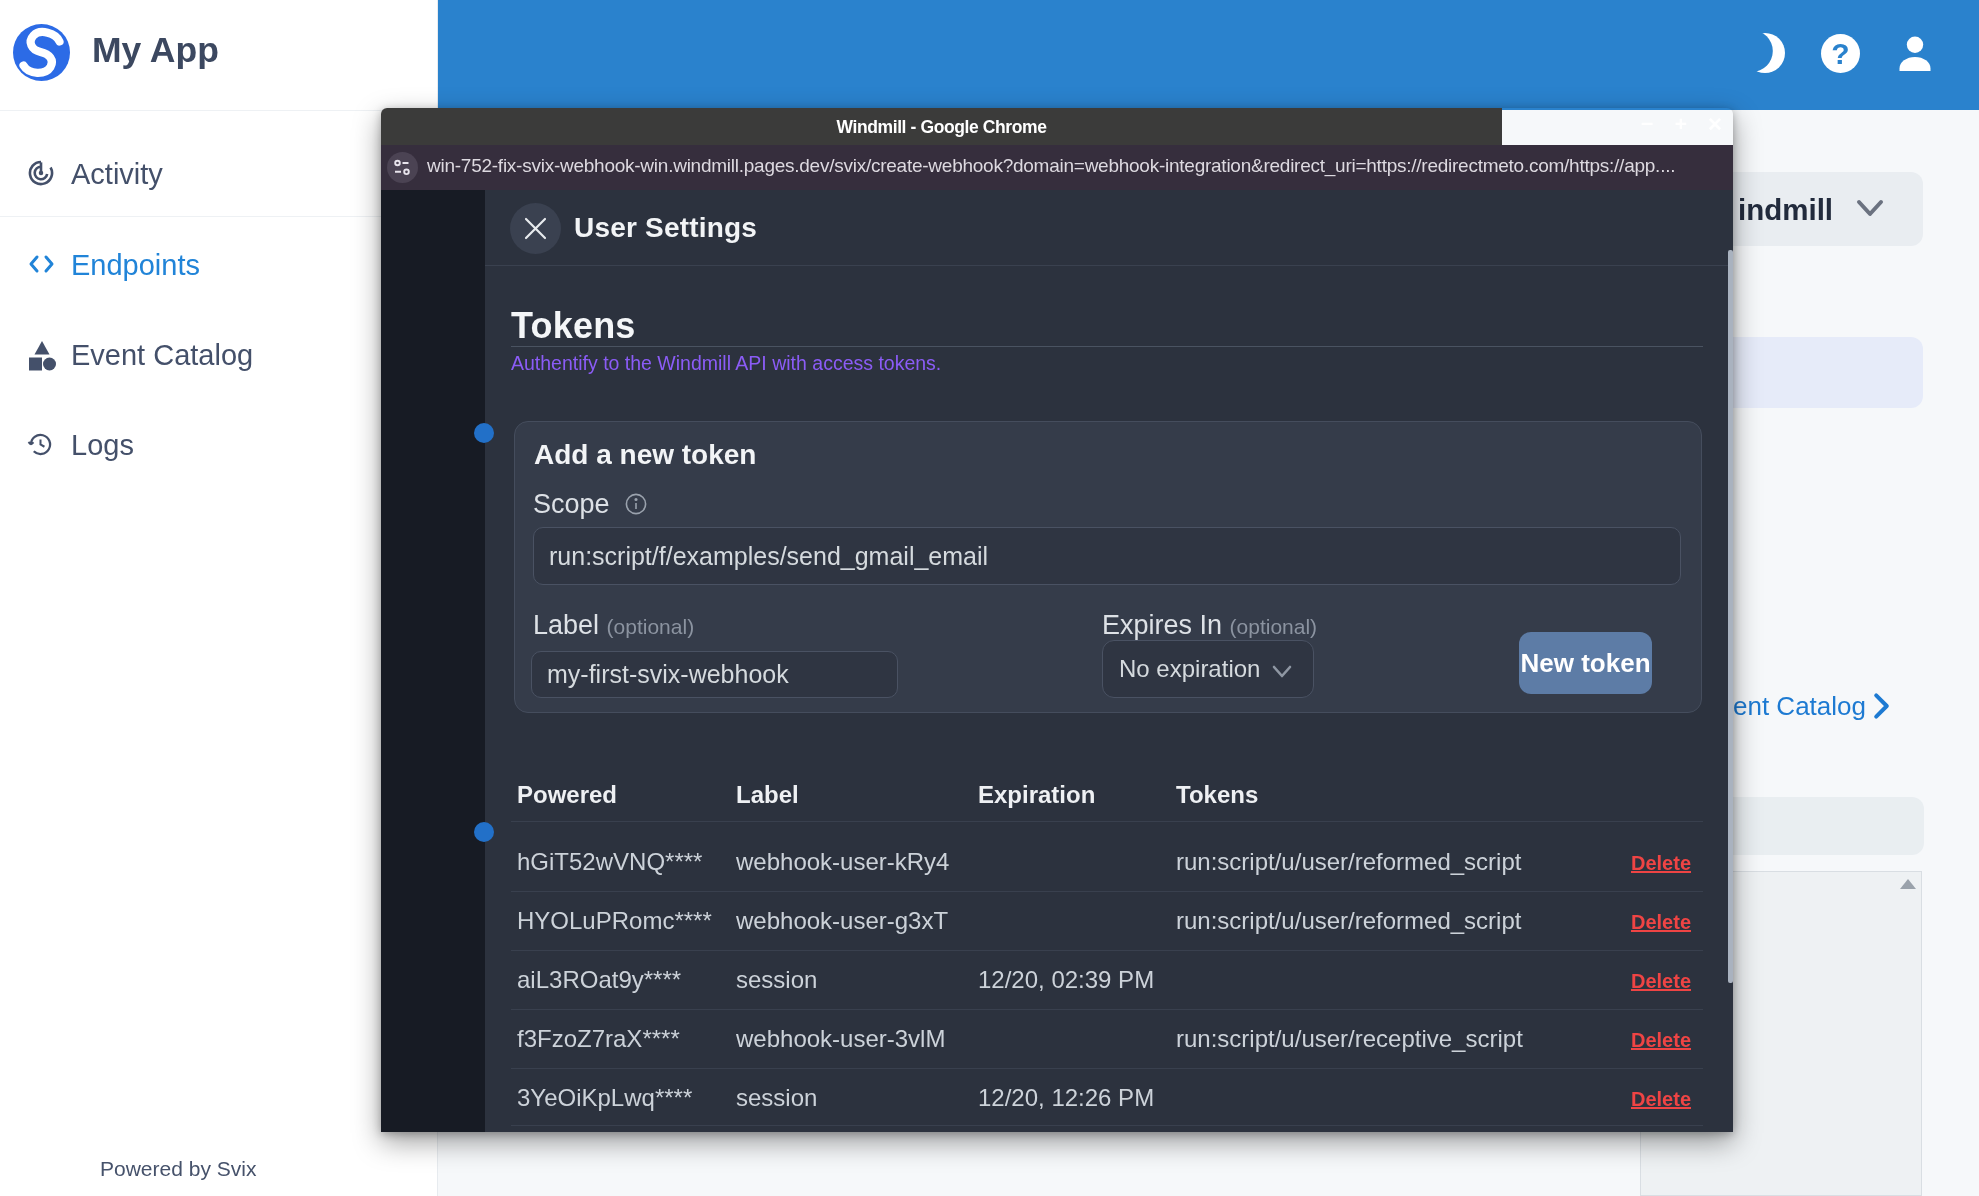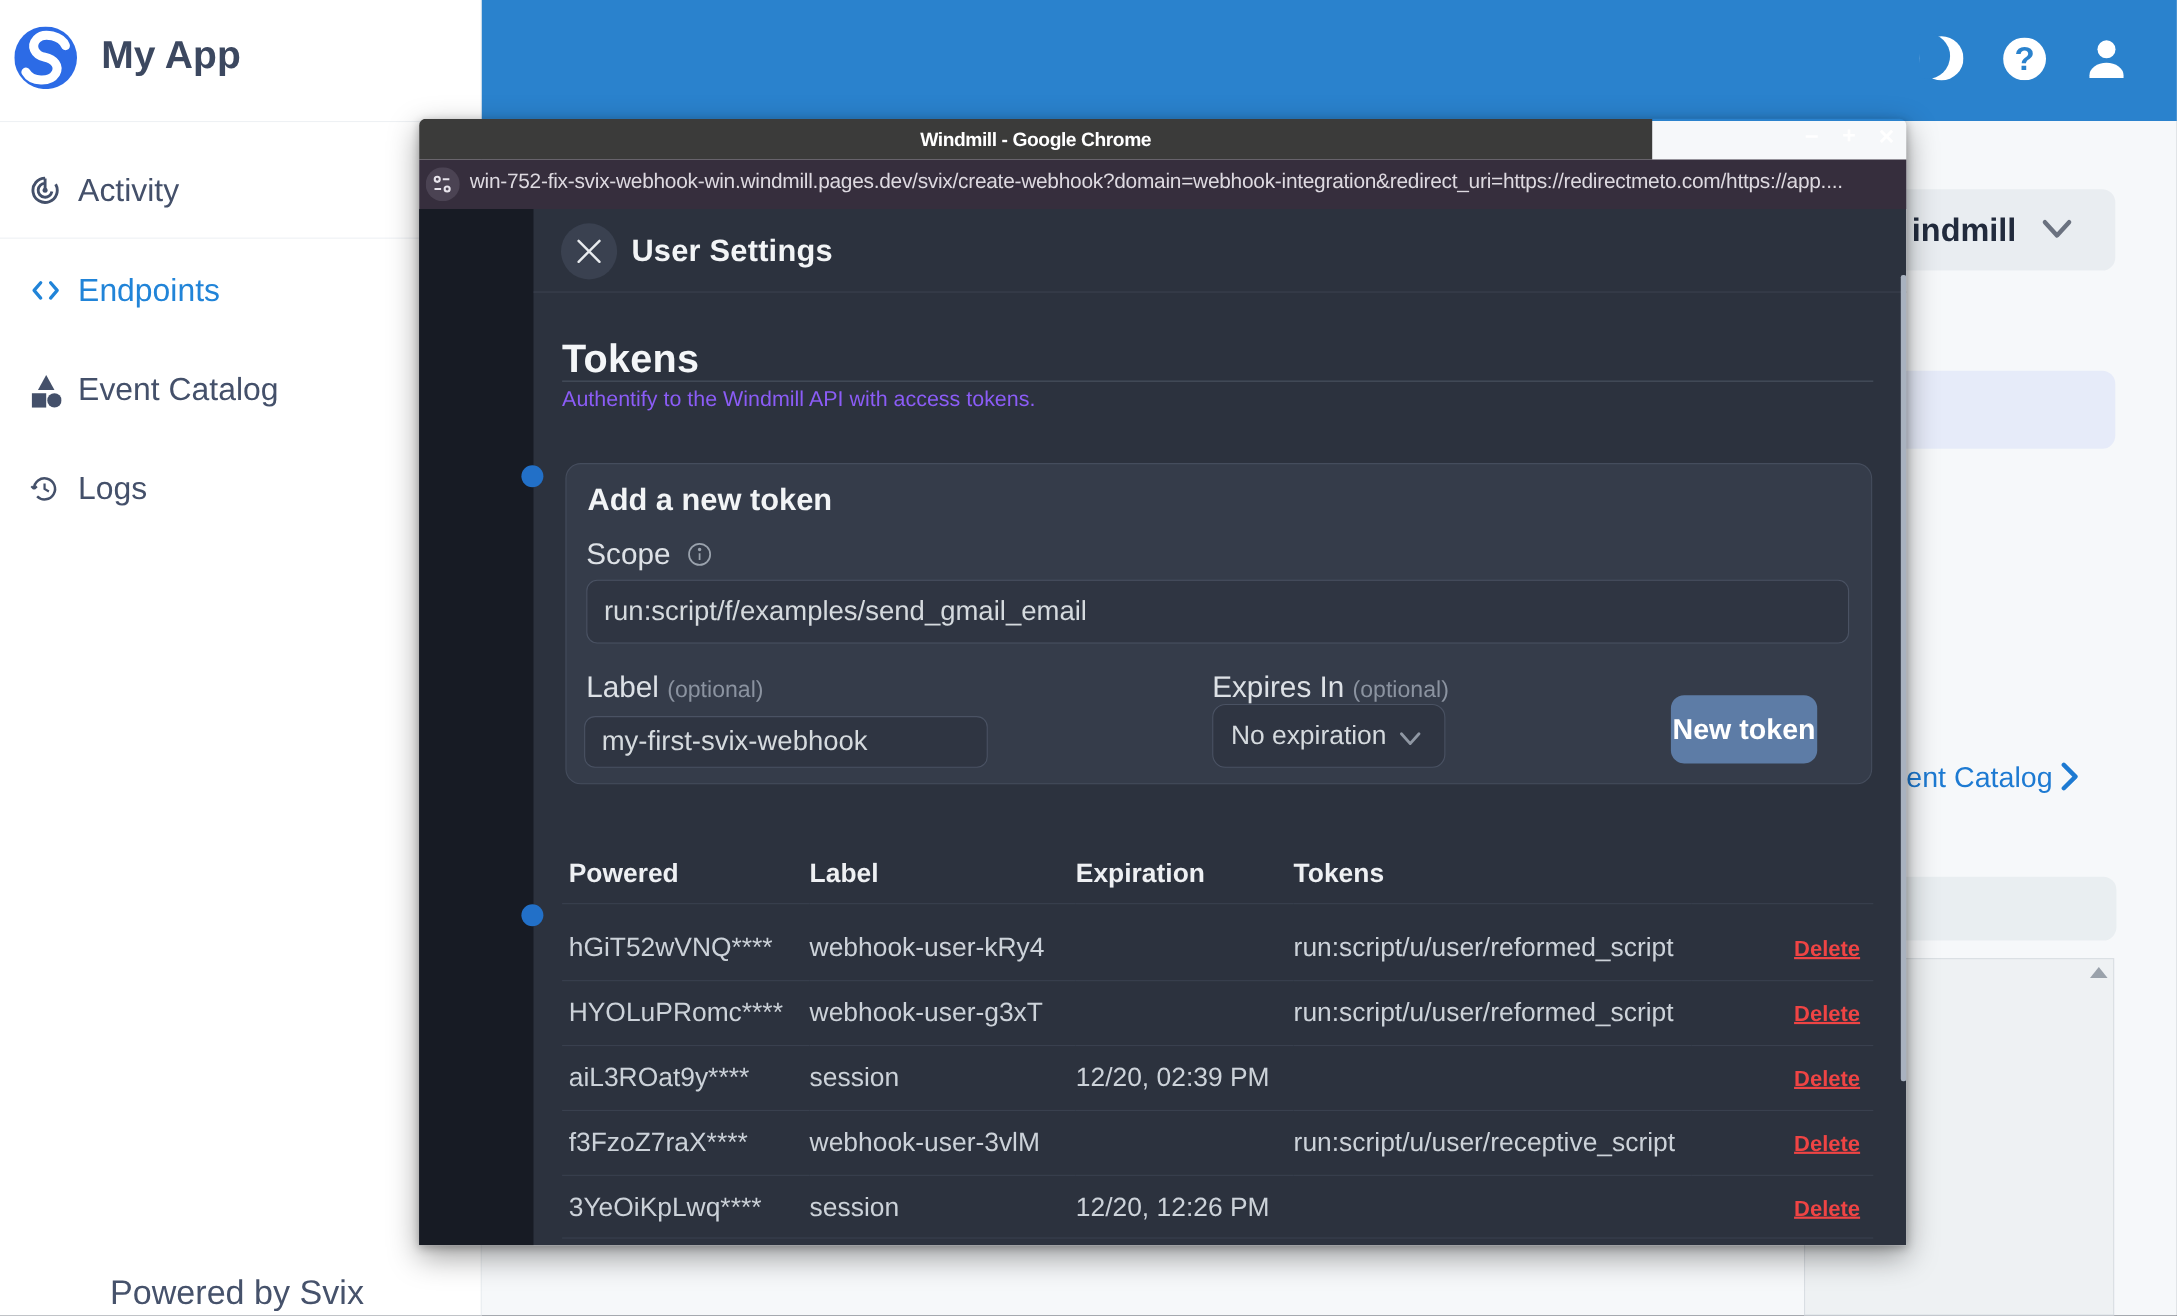--- a/index.html
+++ b/index.html
@@ -105,21 +105,21 @@
 
 <div class="abs" style="left:27px; top:431px;">
   <svg width="27" height="27" viewBox="0 0 24 24" fill="none" stroke="#44506a" stroke-width="2">
     <path d="M3.5 12 a8.5 8.5 0 1 1 2.5 6"></path>
     <path d="M3.5 12 l-2.2 -2.2 M3.5 12 l2.3 -2.1" stroke-width="1.8"></path>
     <path d="M12 7.5 V12 l3.5 2" stroke-width="1.8"></path>
   </svg>
 </div>
 <div class="abs navtext" style="left:71px; top:429px;">Logs</div>
 
-<div class="abs" style="left:100px; top:1157px; font-size:31px; color:#46526b;">Powered by Svix</div>
+<div class="abs" style="left:100px; top:1157px; font-size:21px; color:#46526b;">Powered by Svix</div>
 
 <div class="abs" style="left:1745px; top:31px;">
   <svg width="40" height="46" viewBox="0 0 40 46">
     <circle cx="20" cy="22" r="20" fill="#fff"></circle>
     <circle cx="7" cy="20" r="20.8" fill="#2a82cd"></circle>
   </svg>
 </div>
 <div class="abs" style="left:1821px; top:34px;">
   <svg width="39" height="39" viewBox="0 0 39 39">
     <circle cx="19.5" cy="19.5" r="19.5" fill="#fff"></circle>

